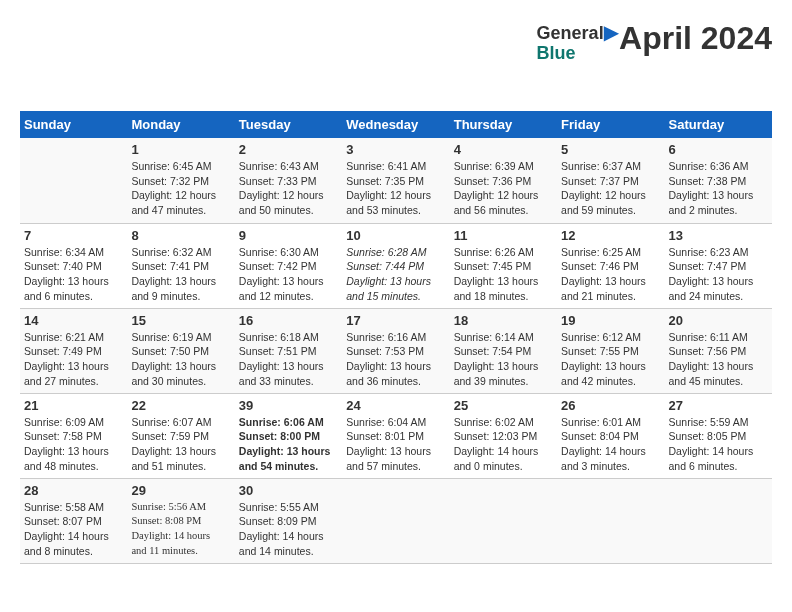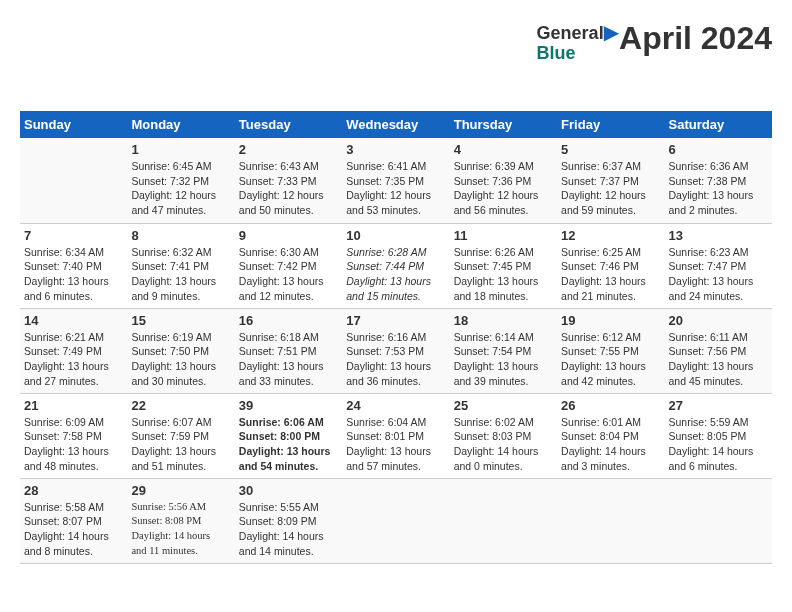--- a/index.html
+++ b/index.html
@@ -290,21 +290,21 @@
         <td>
           <span class="day-num">24</span>
           <div class="day-info" style="white-space: pre-line;">Sunrise: 6:04 AM
 Sunset: 8:01 PM
 Daylight: 13 hours
 and 57 minutes.</div>
         </td>
         <td>
           <span class="day-num">25</span>
           <div class="day-info" style="white-space: pre-line;">Sunrise: 6:02 AM
-Sunset: 8:03 PM
+Sunset: 12:03 PM
 Daylight: 14 hours
 and 0 minutes.</div>
         </td>
         <td>
           <span class="day-num">26</span>
           <div class="day-info" style="white-space: pre-line;">Sunrise: 6:01 AM
 Sunset: 8:04 PM
 Daylight: 14 hours
 and 3 minutes.</div>
         </td>

